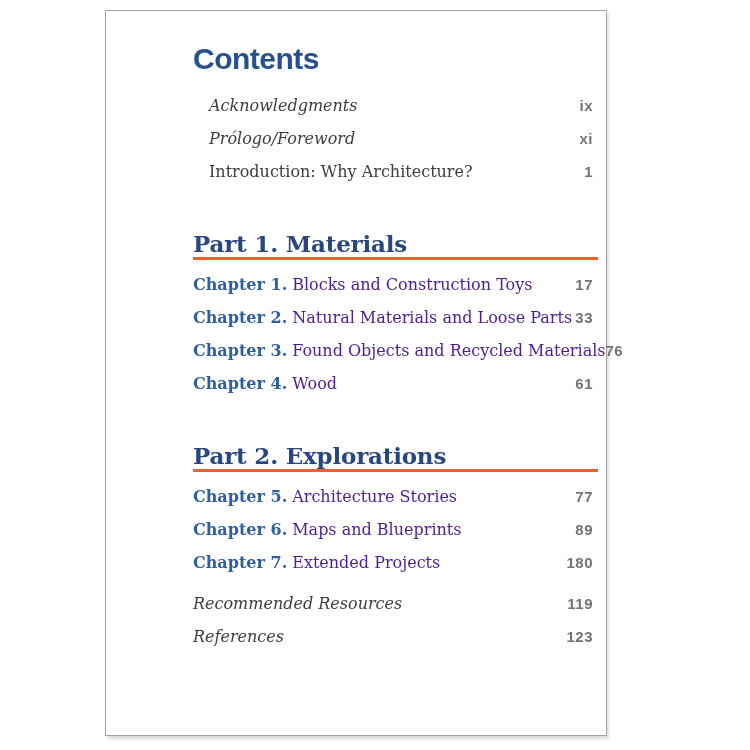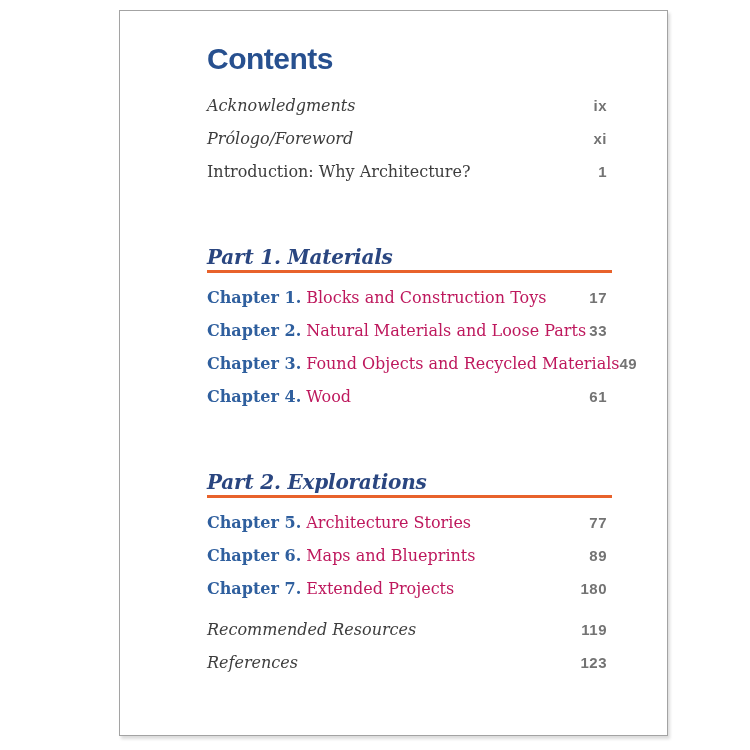--- a/index.html
+++ b/index.html
@@ -5,44 +5,44 @@
   html, body {
     margin: 0;
     padding: 0;
     width: 750px;
     height: 750px;
     background: #ffffff;
     font-family: "DejaVu Serif", serif;
   }
   .page {
     position: absolute;
-    left: 119px;
+    left: 105px;
     top: 10px;
-    width: 549px;
+    width: 502px;
     height: 726px;
     background: #ffffff;
     border: 1px solid #a3a3a3;
     box-shadow: 2px 3px 3px rgba(0,0,0,0.14);
     box-sizing: border-box;
   }
   .content {
     position: absolute;
     left: 87px;
     top: 31px;
     width: 405px;
   }
   .toc-title {
     font-family: "Liberation Sans", sans-serif;
     font-weight: bold;
     font-size: 30px;
     line-height: 34px;
     letter-spacing: -0.5px;
     color: #27508f;
   }
-  .front-block { margin-top: 13px; }
+  .front-block { margin-top: 13px; margin-left: 16px; }
   .row {
     display: flex;
     justify-content: space-between;
     align-items: baseline;
     height: 33px;
     line-height: 33px;
     white-space: nowrap;
   }
   .entry-label {
     font-size: 16px;
@@ -51,42 +51,41 @@
   .italic { font-style: italic; }
   .page-num {
     font-family: "Liberation Sans", sans-serif;
     font-weight: bold;
     font-size: 15px;
     color: #737373;
     padding-right: 5px;
     letter-spacing: 0.5px;
   }
   .part-heading {
-    margin-top: 56px;
+    margin-top: 43px;
     font-weight: bold;
-    font-size: 20px;
+    font-size: 23px;
     line-height: 26px;
     letter-spacing: -0.2px;
     color: #2a4680;
-    font-style: italic;
   }
   .part-rule {
     height: 3px;
     background: #e8622b;
     border: none;
     margin: 0 0 8px 0;
     width: 100%;
   }
   .chapter-label {
     font-weight: bold;
     color: #2f5f9e;
     margin-right: 5px;
   }
   .chapter-title {
-    color: #be185d;
+    color: #4c1d95;
   }
   .chapter-row .entry-label { font-size: 16px; }
   .back-block { margin-top: 8px; }
 </style>
 </head>
 <body>
 
 <div class="page">
   <div class="content">
 
@@ -114,21 +113,21 @@
       <div class="row chapter-row">
         <span class="entry-label"><span class="chapter-label">Chapter 1.</span><span class="chapter-title">Blocks and Construction Toys</span></span>
         <span class="page-num">17</span>
       </div>
       <div class="row chapter-row">
         <span class="entry-label"><span class="chapter-label">Chapter 2.</span><span class="chapter-title">Natural Materials and Loose Parts</span></span>
         <span class="page-num">33</span>
       </div>
       <div class="row chapter-row">
         <span class="entry-label"><span class="chapter-label">Chapter 3.</span><span class="chapter-title">Found Objects and Recycled Materials</span></span>
-        <span class="page-num">49</span>
+        <span class="page-num">76</span>
       </div>
       <div class="row chapter-row">
         <span class="entry-label"><span class="chapter-label">Chapter 4.</span><span class="chapter-title">Wood</span></span>
         <span class="page-num">61</span>
       </div>
     </div>
 
     <div>
       <div class="part-heading">Part 2. Explorations</div>
       <div class="part-rule"></div>

